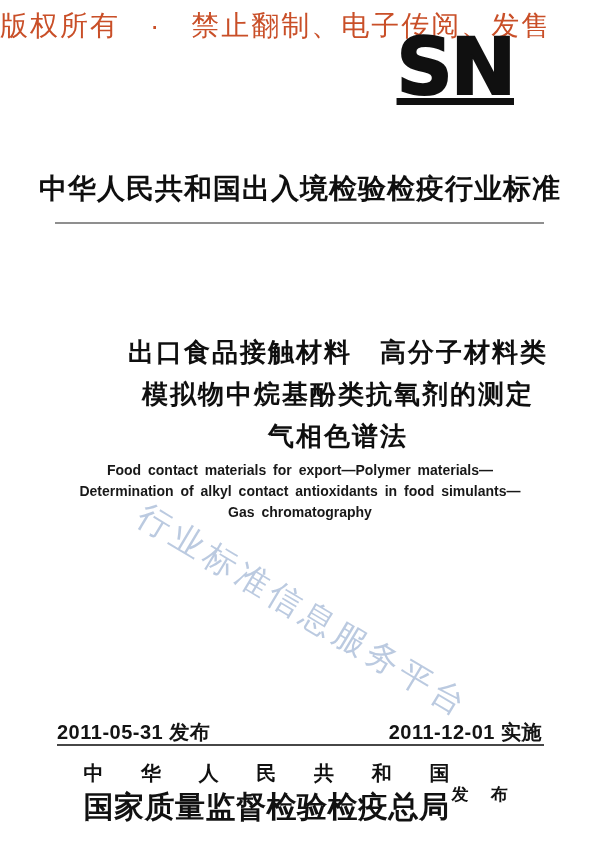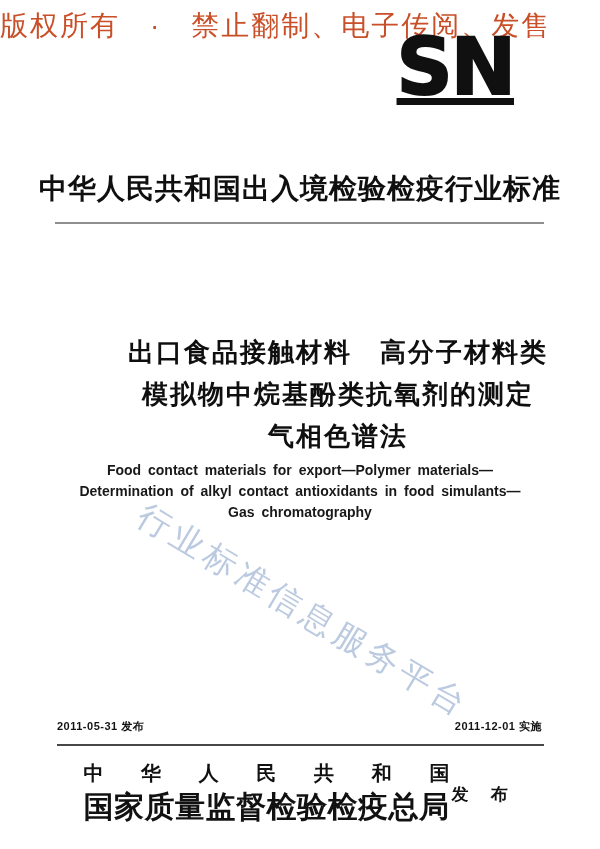--- a/index.html
+++ b/index.html
@@ -65,21 +65,21 @@
     transform:rotate(31deg);
     transform-origin:0 0;
     white-space:nowrap;
     font-size:33px;letter-spacing:5px;
     color:rgba(132,158,199,0.55);
     pointer-events:none;
   }
   .date-row{
     position:absolute;top:719px;left:57px;right:58px;
     display:flex;justify-content:space-between;
-    font-size:11px;font-weight:700;letter-spacing:0.5px;
+    font-size:20px;font-weight:700;letter-spacing:0.5px;
     color:#141414;
   }
   .rule-bottom{
     position:absolute;top:744px;left:57px;width:487px;height:2px;
     background:#474747;
   }
   .publisher-row{
     position:absolute;top:760px;left:0;width:100%;
     display:flex;justify-content:center;align-items:center;
     font-family:"Liberation Serif","DejaVu Serif",serif;

